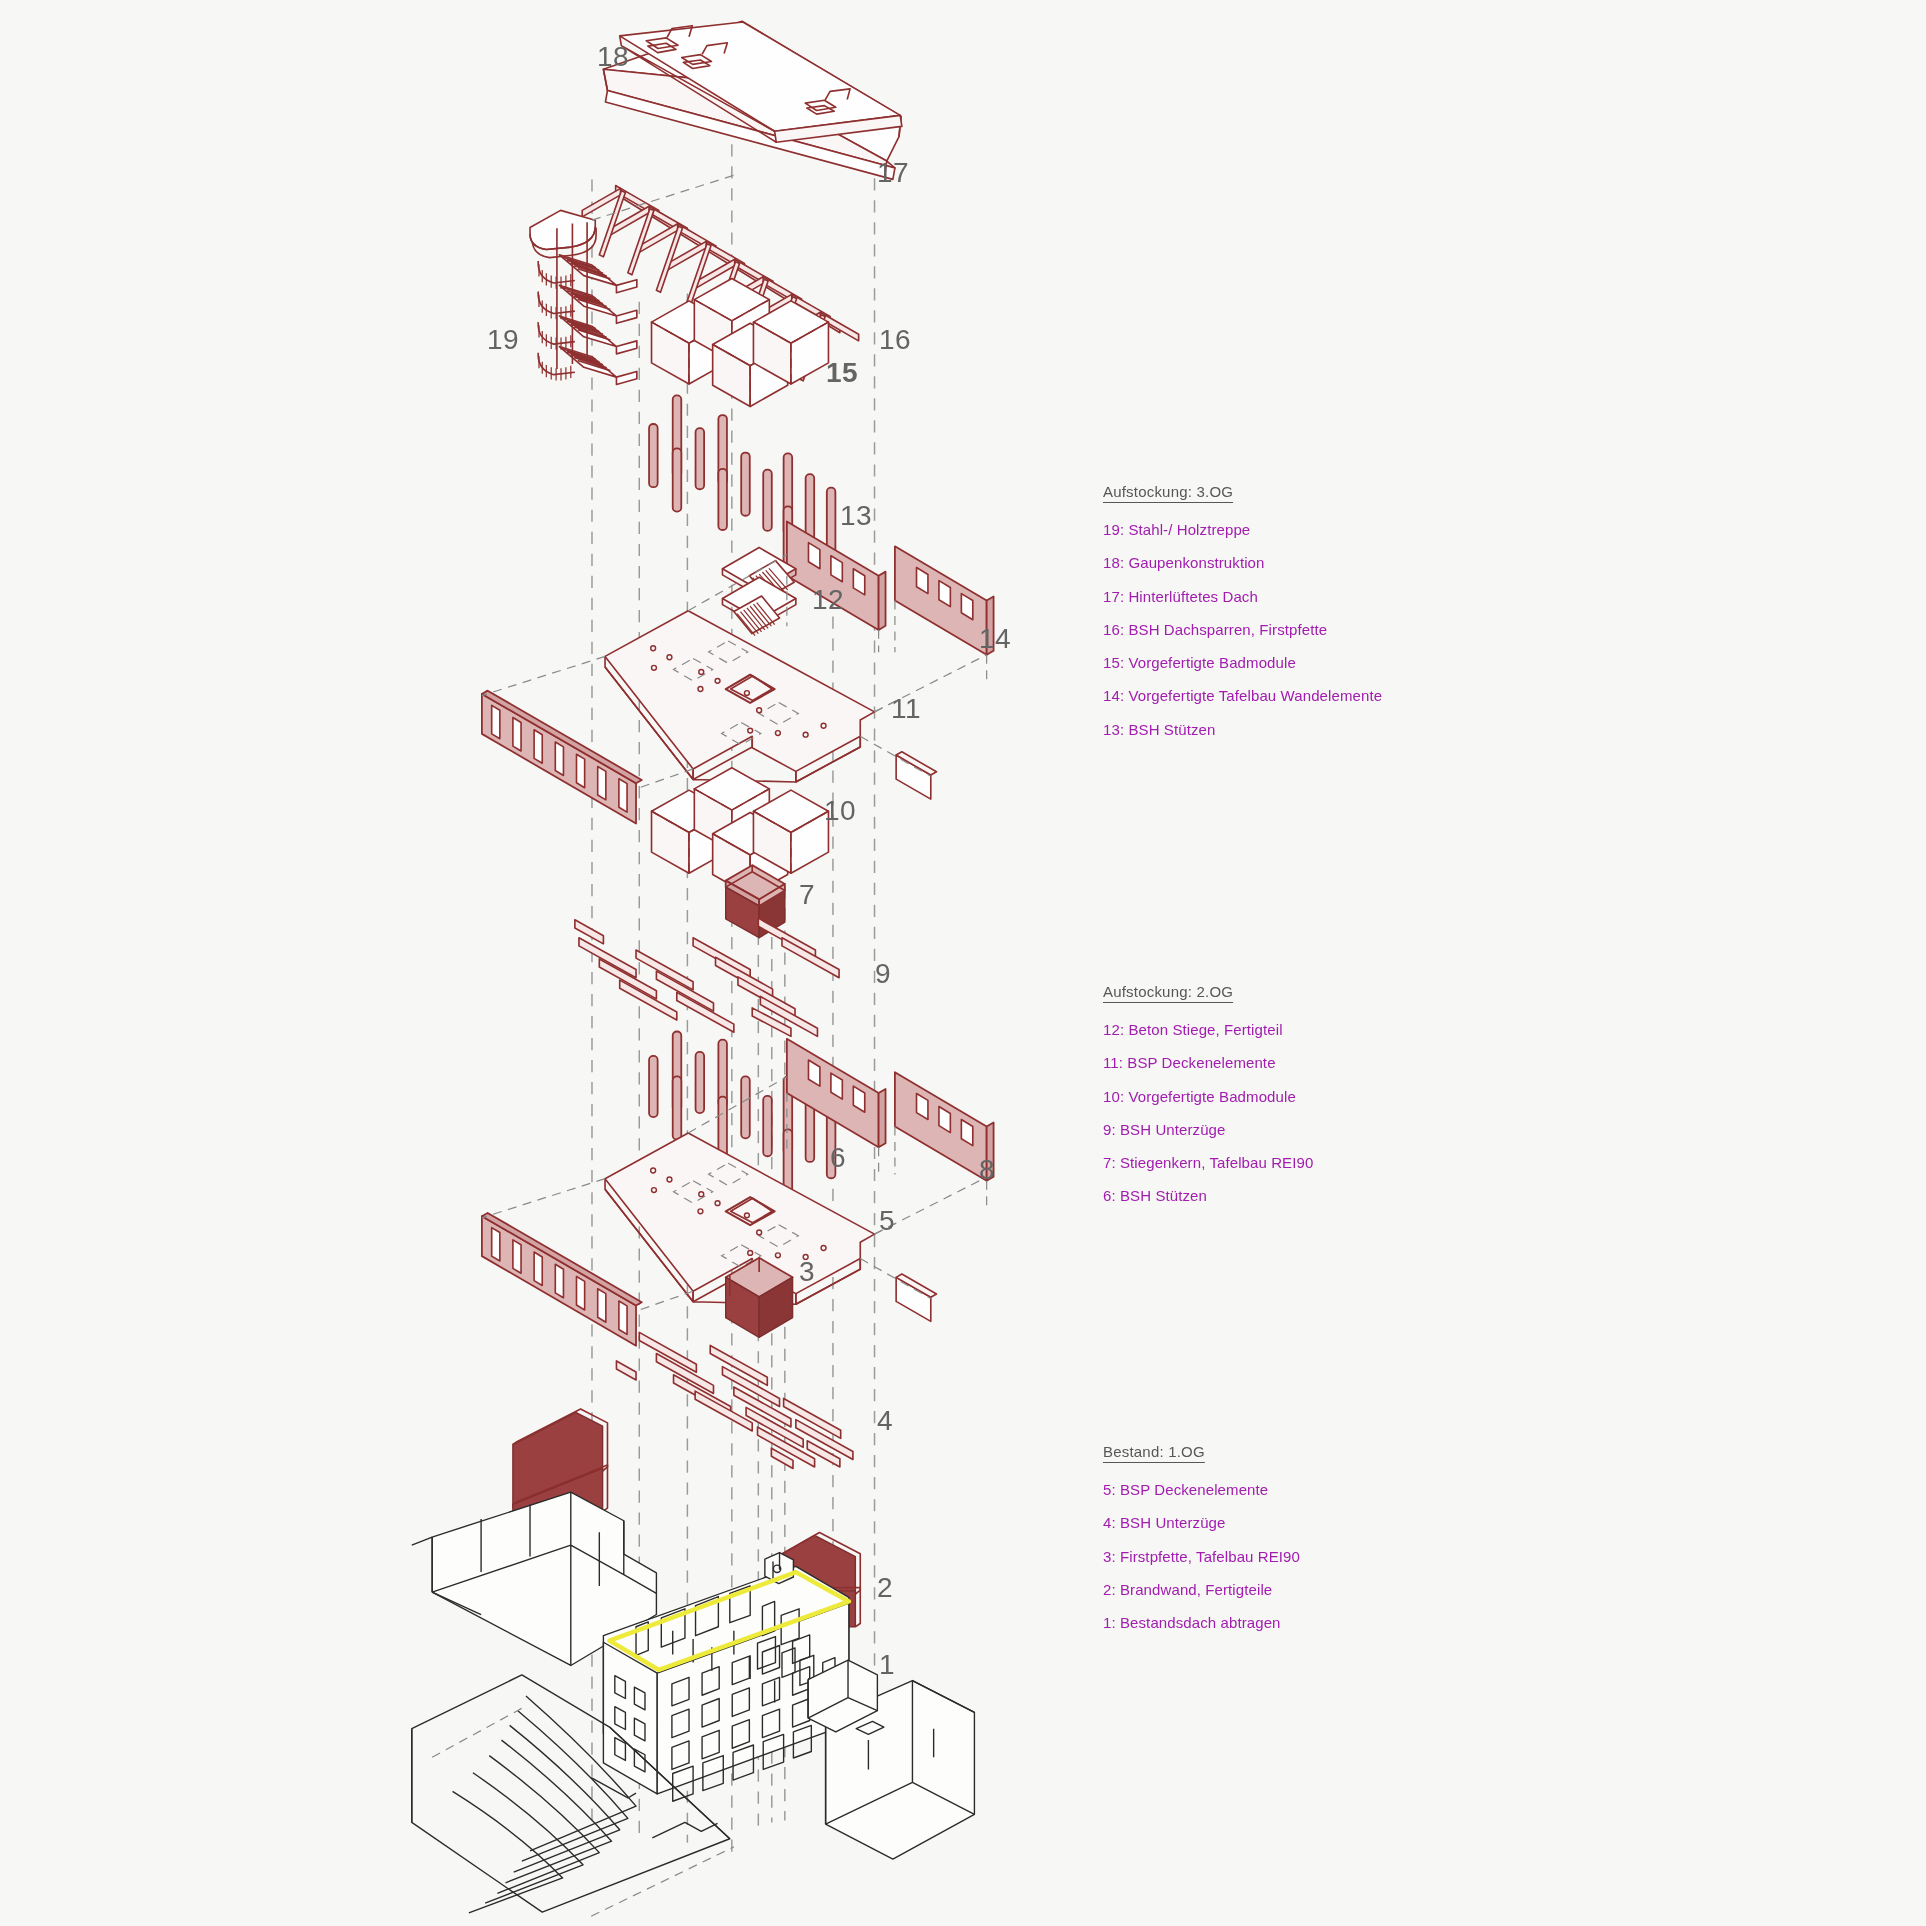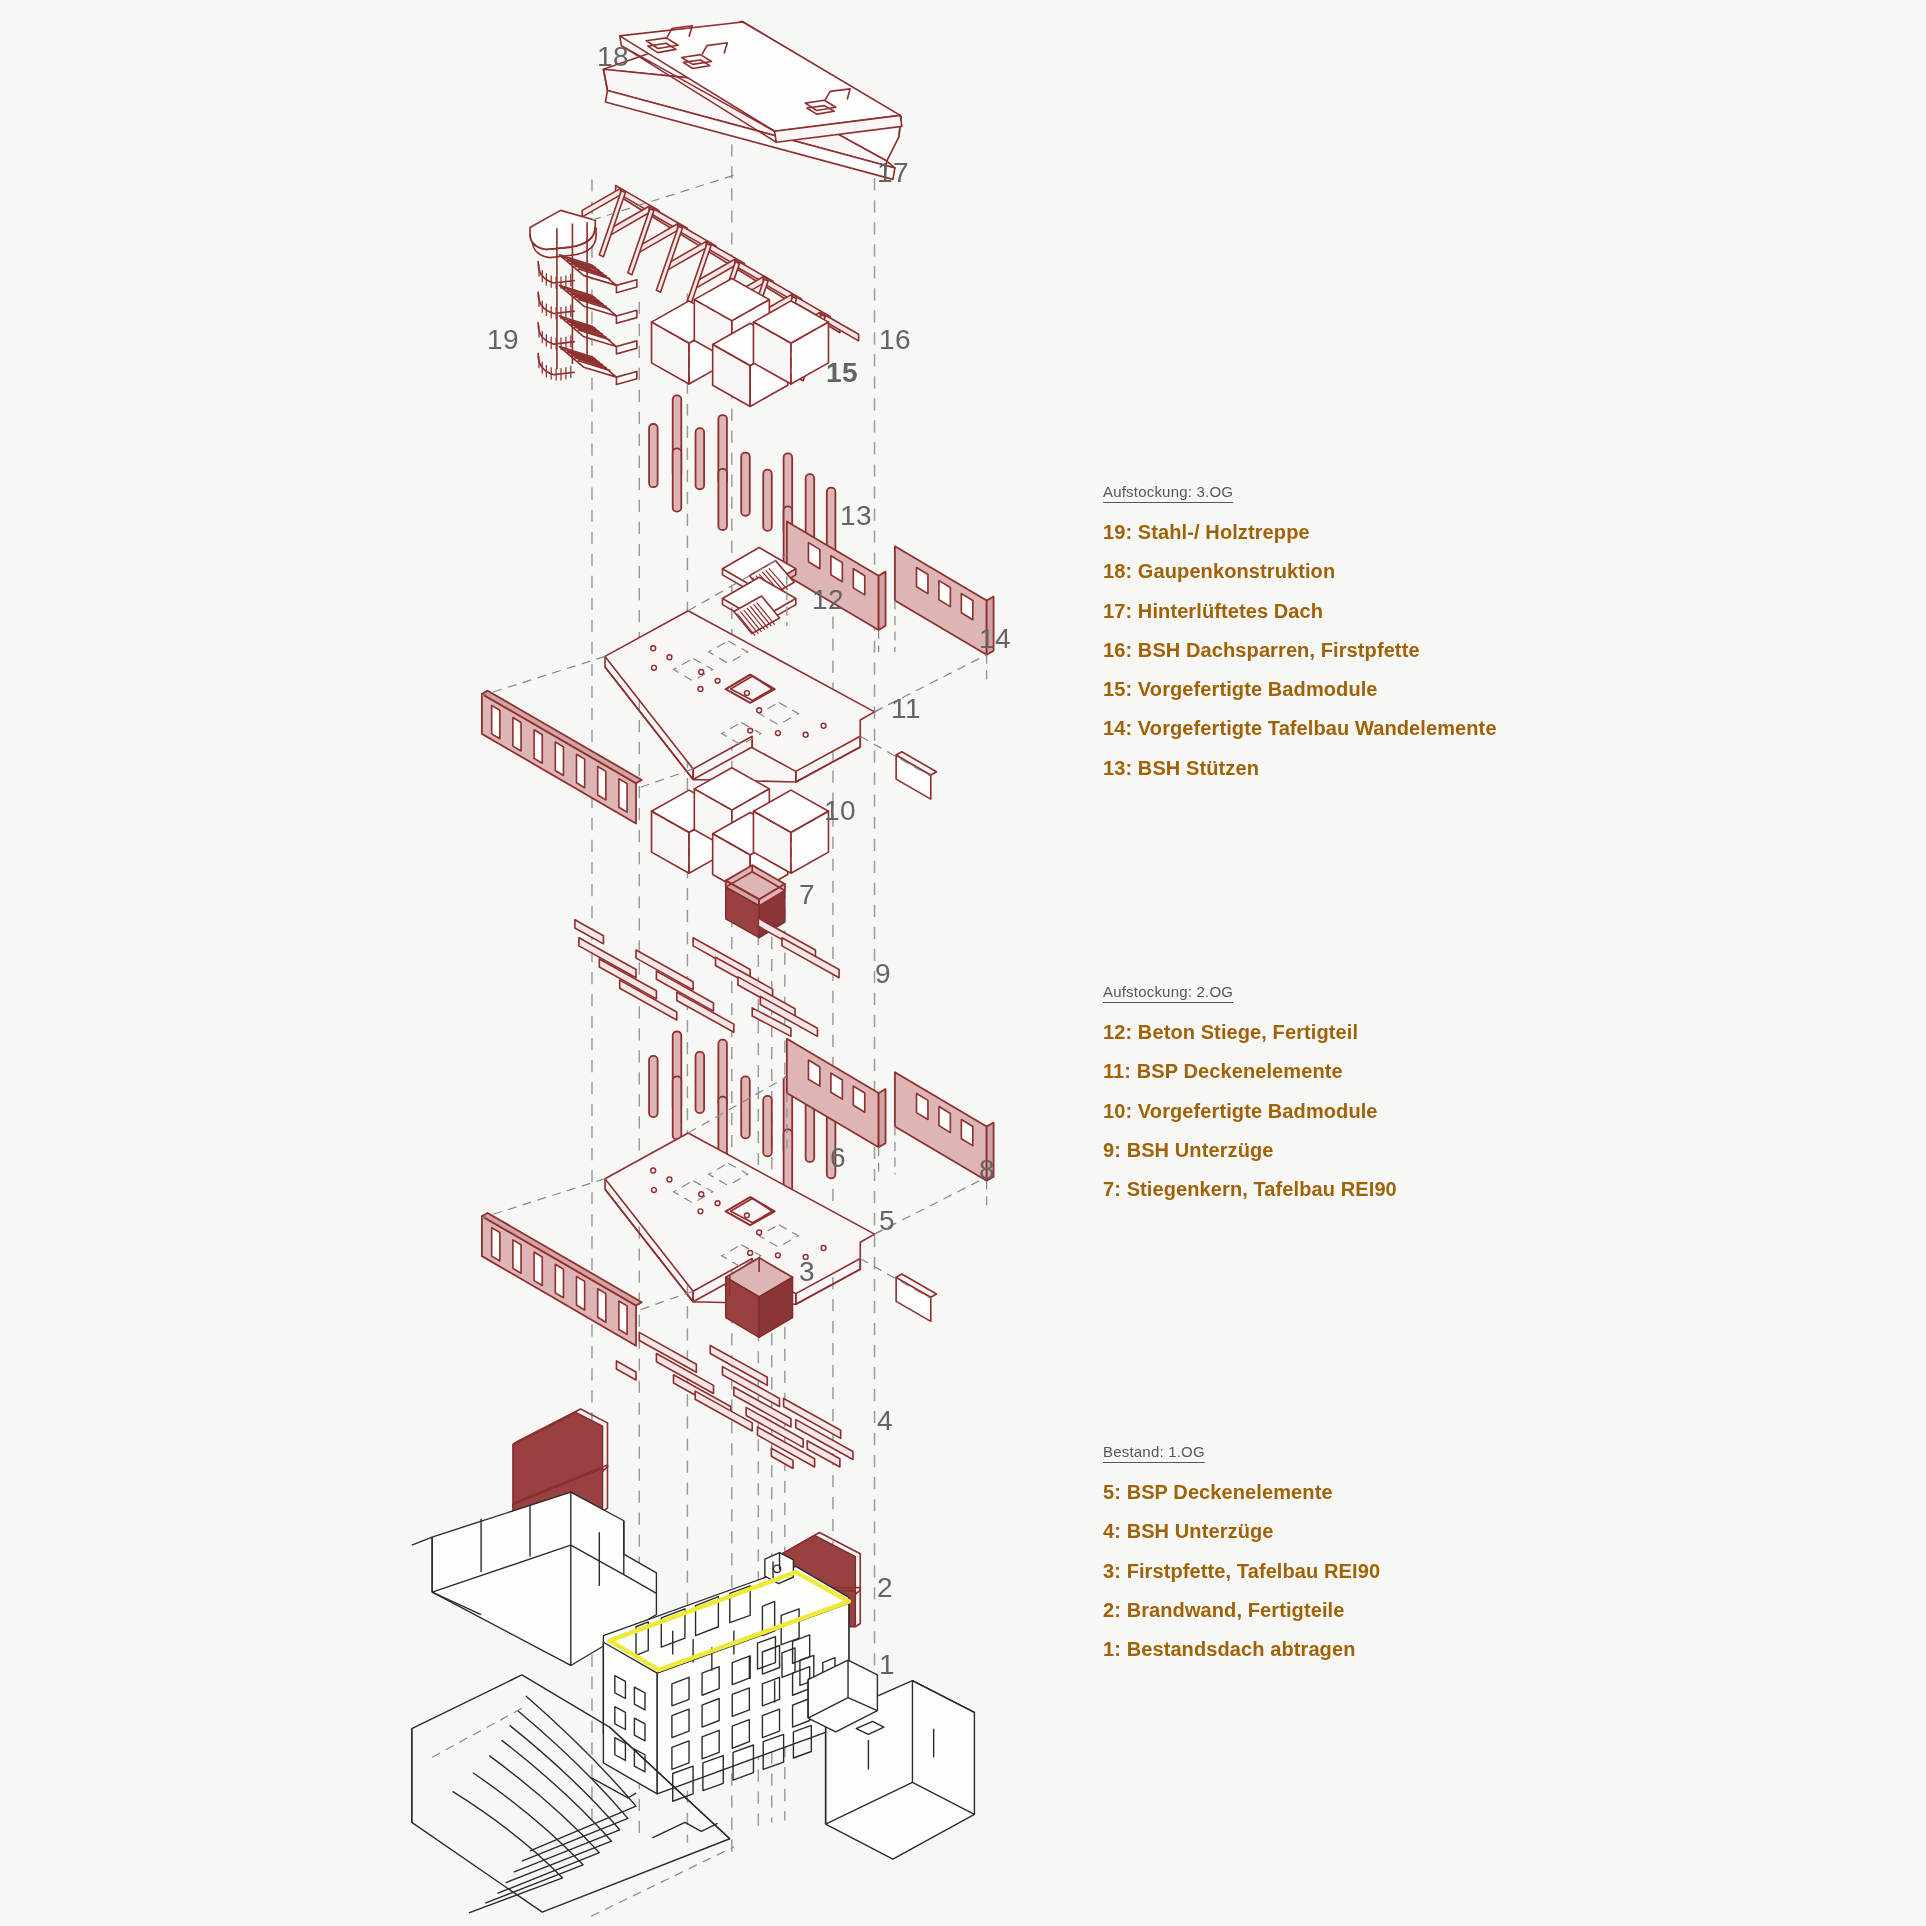--- a/index.html
+++ b/index.html
@@ -6,22 +6,22 @@
   body{width:1926px;height:1926px;position:relative;overflow:hidden;
        font-family:"Liberation Sans","DejaVu Sans",sans-serif;}
 
   #canvas{position:absolute;inset:0;width:1926px;height:1926px;}
 
   
   .legend{position:absolute;left:1103px;width:612px;}
   .legend-title{font-size:15px;color:#575757;letter-spacing:0.2px;
                 text-decoration:underline;text-underline-offset:4.9px;
                 text-decoration-thickness:1.2px;margin-bottom:21px;white-space:nowrap;}
-  .legend-row{font-size:20px;color:#a16207;letter-spacing:0.1px;
-              margin-bottom:16.3px;white-space:nowrap;font-weight:bold;}
+  .legend-row{font-size:15px;color:#a21caf;letter-spacing:0.1px;
+              margin-bottom:16.3px;white-space:nowrap;}
 
   #legend-3og{top:483px;}
   #legend-2og{top:983px;}
   #legend-1og{top:1443px;}
 
   
   .callout{position:absolute;font-size:28px;color:#646464;
            letter-spacing:0.4px;line-height:1;}
 </style>
 </head>
@@ -609,20 +609,21 @@
   <div class="legend-row">13: BSH Stützen</div>
 </div>
 
 <div class="legend" id="legend-2og">
   <div class="legend-title">Aufstockung: 2.OG</div>
   <div class="legend-row">12: Beton Stiege, Fertigteil</div>
   <div class="legend-row">11: BSP Deckenelemente</div>
   <div class="legend-row">10: Vorgefertigte Badmodule</div>
   <div class="legend-row">9: BSH Unterzüge</div>
   <div class="legend-row">7: Stiegenkern, Tafelbau REI90</div>
+  <div class="legend-row">6: BSH Stützen</div>
 </div>
 
 <div class="legend" id="legend-1og">
   <div class="legend-title">Bestand: 1.OG</div>
   <div class="legend-row">5: BSP Deckenelemente</div>
   <div class="legend-row">4: BSH Unterzüge</div>
   <div class="legend-row">3: Firstpfette, Tafelbau REI90</div>
   <div class="legend-row">2: Brandwand, Fertigteile</div>
   <div class="legend-row">1: Bestandsdach abtragen</div>
 </div>

